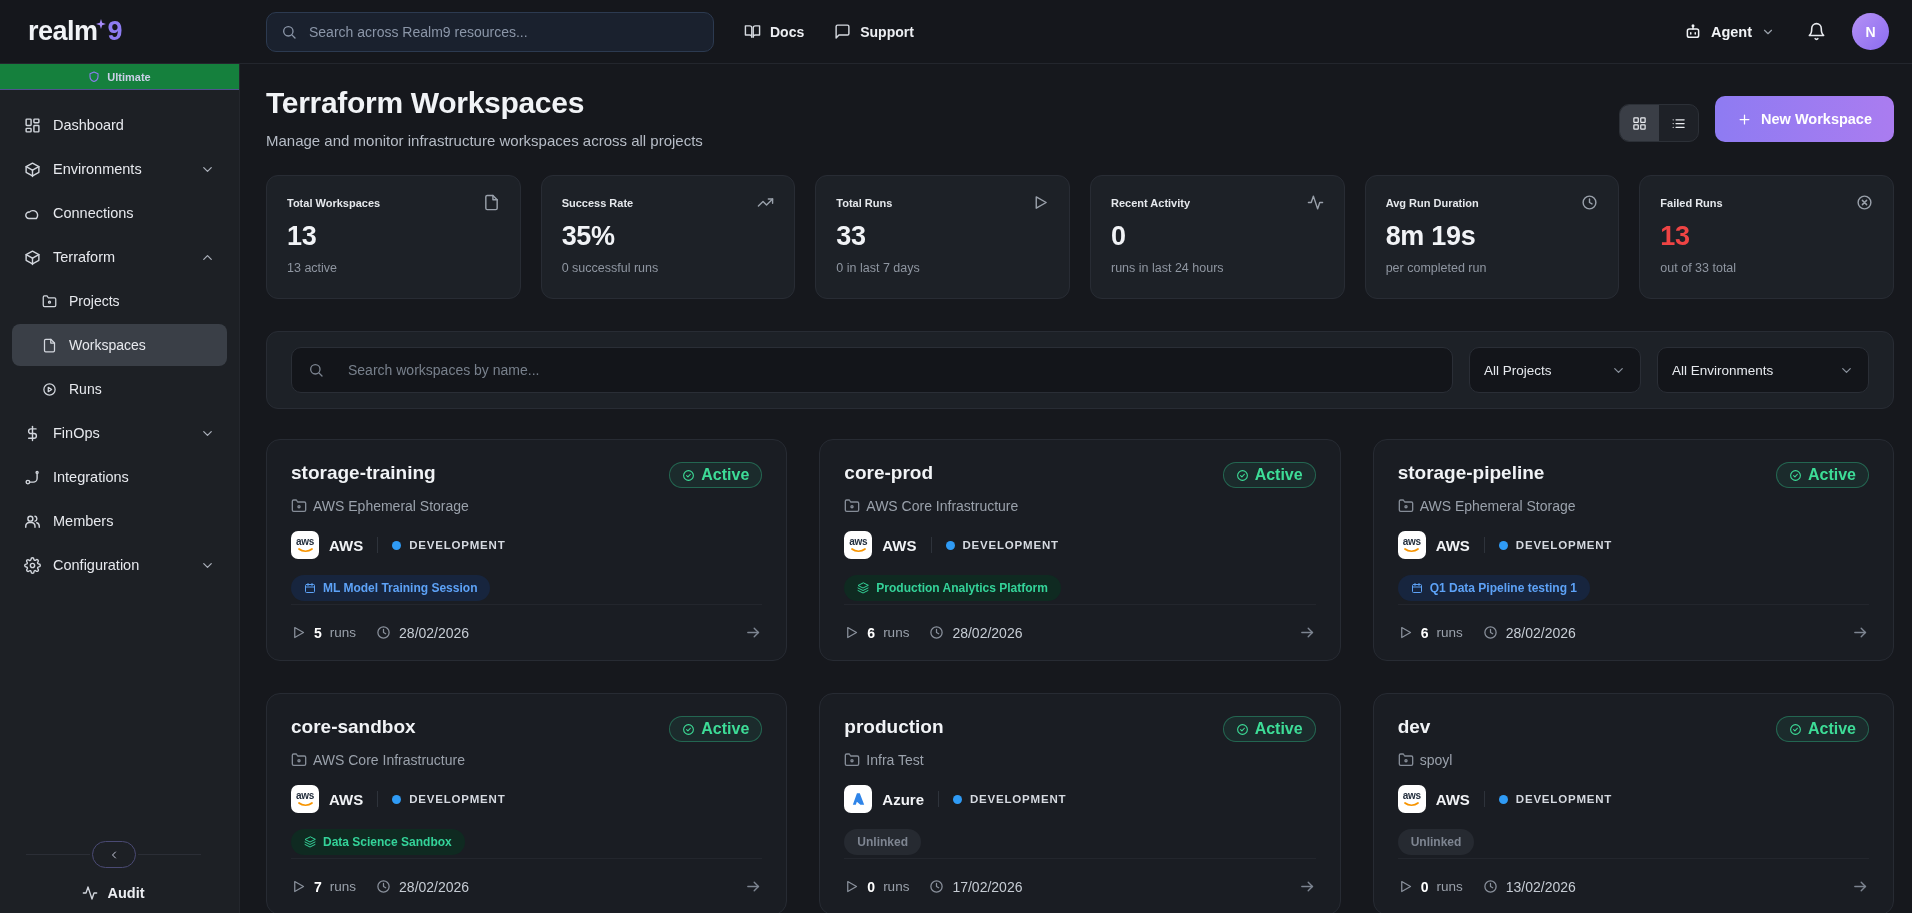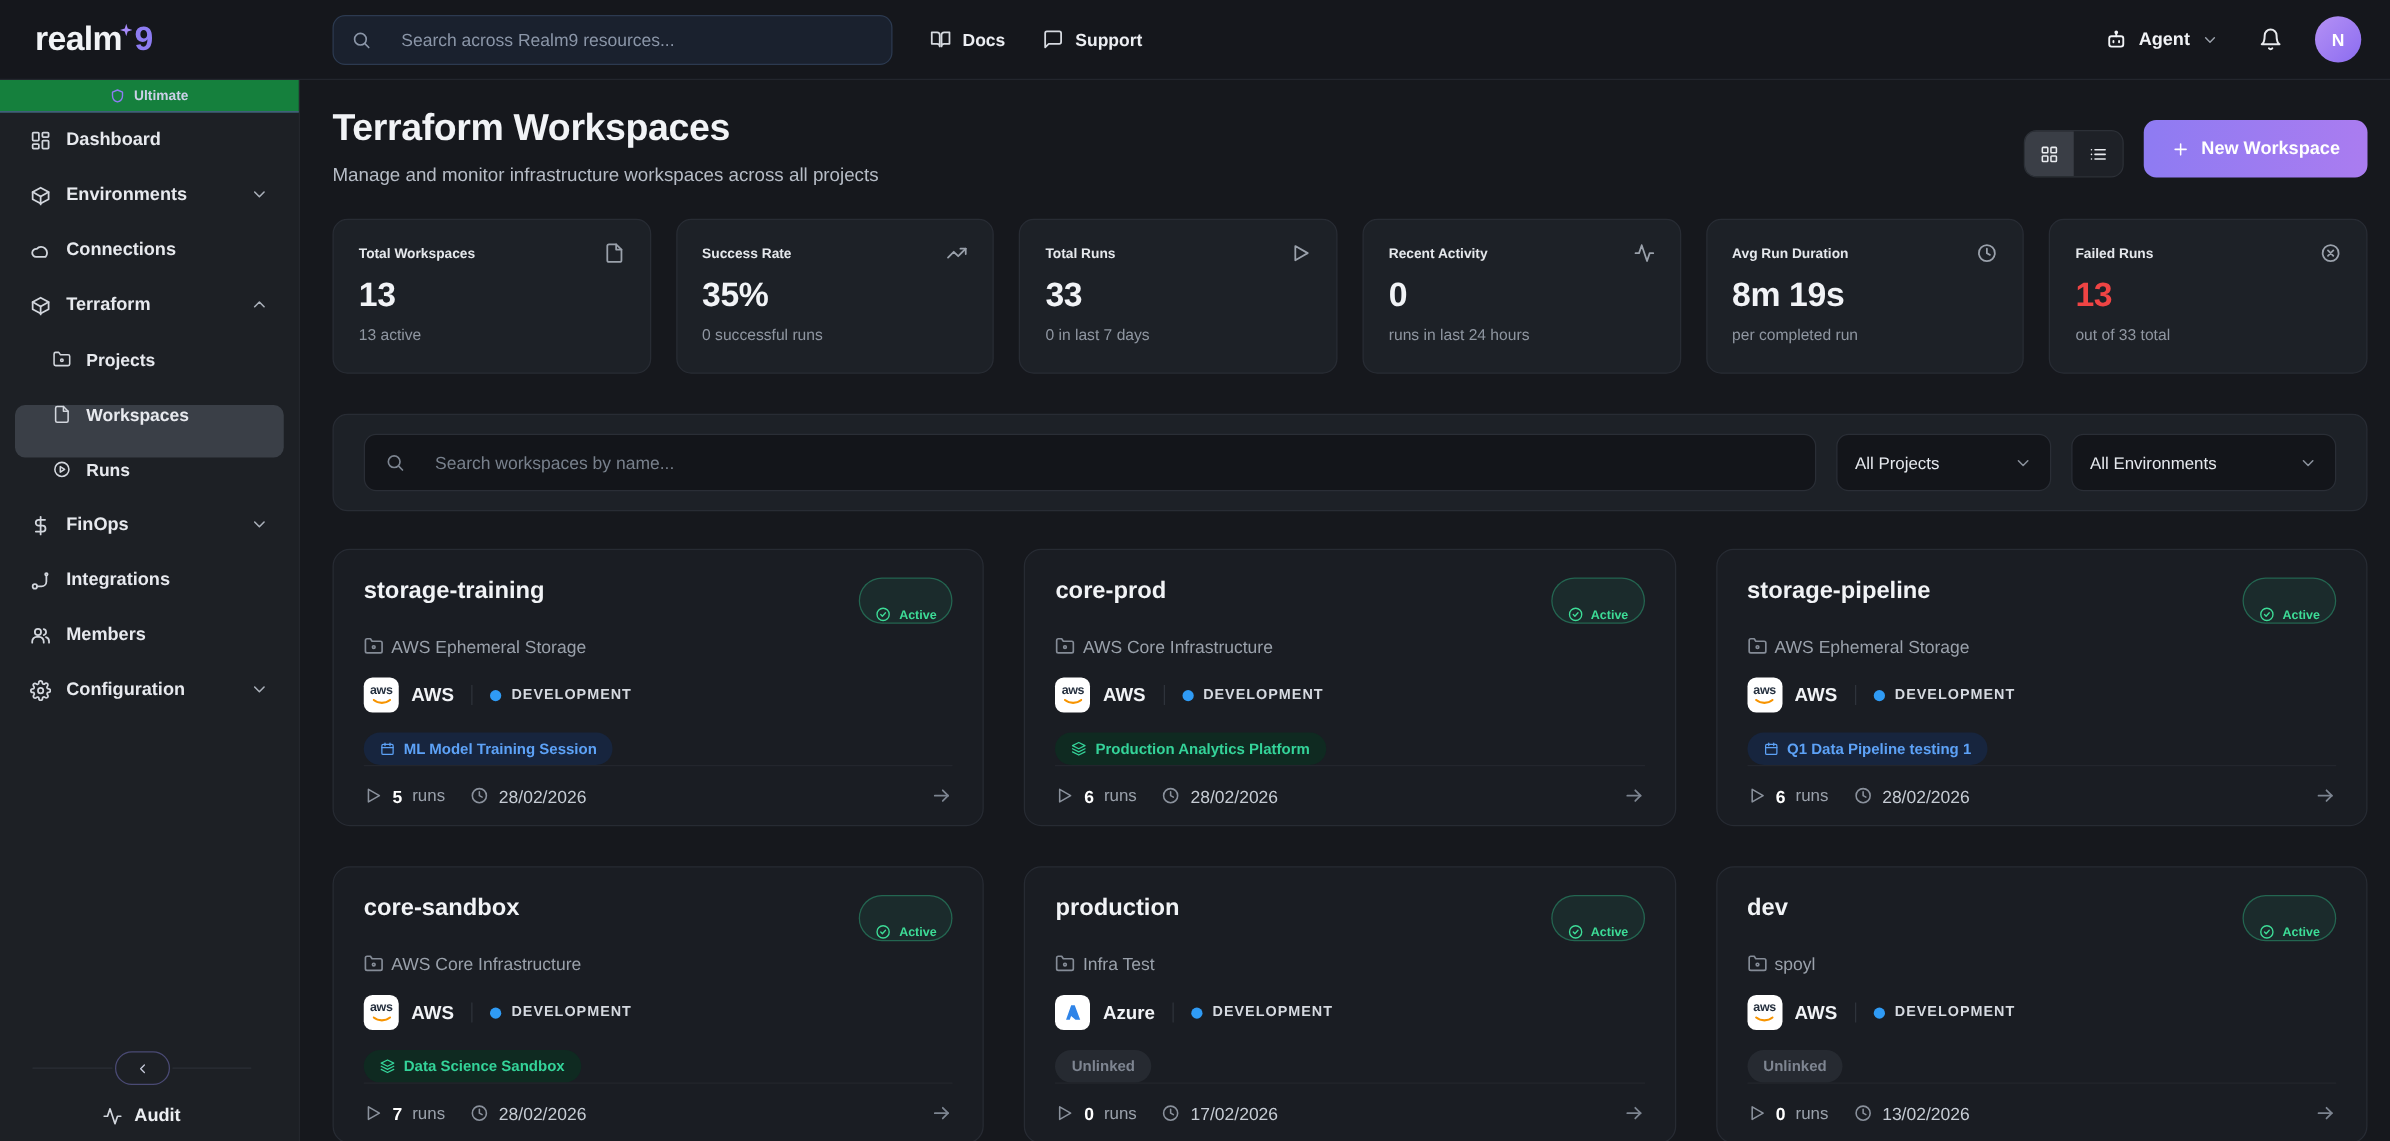--- a/index.html
+++ b/index.html
@@ -11,41 +11,41 @@
   html,body{margin:0;padding:0}
   body{width:1912px;height:913px;overflow:hidden;background:var(--bg);color:var(--text);
        font-family:"Liberation Sans",sans-serif;}
   .icon{display:block}
 
   
   .topbar{height:64px;display:flex;align-items:center;background:var(--topbar);border-bottom:1px solid var(--border-soft)}
   .logo-wrap{flex:0 0 240px;padding-left:28px;display:flex;align-items:baseline;font-size:27px;font-weight:800;letter-spacing:-0.5px;position:relative}
   .logo-num{color:var(--purple)}
   .logo-spark{position:relative;top:-11px;left:-2px;width:10px;height:10px}
-  .tb-search{width:448px;height:40px;margin-left:26px;border-radius:10px;background:#1a212e;border:1px solid #2c3a50;display:flex;align-items:center;padding:0 14px;gap:22px}
+  .tb-search{width:448px;height:40px;margin-left:26px;border-radius:10px;background:#1a212e;border:1px solid #2c3a50;display:flex;align-items:center;padding:0 14px;gap:10px}
   .tb-search .icon{width:16px;height:16px;color:#8b96a8}
   .tb-search input{flex:1;background:transparent;border:none;outline:none;color:#dfe5ee;font-size:14px;font-family:inherit}
   .tb-search input::placeholder{color:#8b96a8}
   .tb-btn{display:flex;align-items:center;gap:9px;margin-left:30px;font-size:14px;font-weight:600;color:#eceef2;cursor:pointer}
   .tb-btn .icon{width:17px;height:17px;color:#d6dae0}
   .tb-right{margin-left:auto;display:flex;align-items:center;padding-right:23px}
   .agent{display:flex;align-items:center;gap:9px;font-size:14.5px;font-weight:600;cursor:pointer}
   .agent .icon{width:18px;height:18px}
   .agent .chev{width:14px;height:14px;color:#9aa1ab}
   .bell{margin-left:32px;color:#e8eaee;cursor:pointer}
   .bell .icon{width:19px;height:19px}
   .avatar{margin-left:26px;width:37px;height:37px;border-radius:50%;background:linear-gradient(135deg,#b591f5,#8b6cf0);display:flex;align-items:center;justify-content:center;font-size:14px;font-weight:700;color:#fff;cursor:pointer}
 
   
   .shell{display:flex;height:849px}
   .sidebar{flex:0 0 240px;background:var(--sidebar);border-right:1px solid #24272d;position:relative}
   .plan-bar{height:26px;background:#15803d;border-bottom:1px solid #50538e;display:flex;align-items:center;justify-content:center;gap:7px;font-size:11px;font-weight:700;color:#ccd0e8}
   .plan-bar .icon{width:12px;height:12px;color:var(--purple)}
   .nav{padding:14px 12px 0}
-  .nav-item{display:flex;align-items:flex-start;gap:12px;height:42px;margin-bottom:2px;padding:0 12px;border-radius:8px;font-size:14.5px;font-weight:700;color:#e7e9ee;cursor:pointer}
+  .nav-item{display:flex;align-items:center;gap:12px;height:42px;margin-bottom:2px;padding:0 12px;border-radius:8px;font-size:14.5px;font-weight:400;color:#e7e9ee;cursor:pointer}
   .nav-item .mi{width:17px;height:17px;color:#d2d6dd;flex:0 0 auto}
   .nav-item .chev{margin-left:auto;width:15px;height:15px;color:#aab0ba}
   .nav-item.sub{padding-left:30px;font-size:14px}
   .nav-item.sub .mi{width:15px;height:15px}
   .nav-item.selected{background:#3a3f47}
   .sidebar-bottom{position:absolute;left:0;right:12px;bottom:12px}
   .collapse-row{display:flex;align-items:center;padding:0 26px}
   .collapse-row::before,.collapse-row::after{content:"";flex:1;height:1px;background:#2b2e36}
   .collapse-pill{width:44px;height:27px;border:1px solid #4a4a74;border-radius:999px;display:flex;align-items:center;justify-content:center;color:#c6cada;margin:0 2px;cursor:pointer;background:transparent}
   .collapse-pill .icon{width:12px;height:12px}
@@ -80,21 +80,21 @@
   .ws-search input::placeholder{color:#78808c}
   .select{height:46px;background:#13151a;border:1px solid #2a2e36;border-radius:10px;display:flex;align-items:center;padding:0 14px;font-size:13.5px;color:#e6e9ee;cursor:pointer}
   .select .icon{width:15px;height:15px;color:#8a919c;margin-left:auto}
   .select.projects{width:172px}
   .select.environments{width:212px}
 
   .ws-grid{margin-top:30px;display:grid;grid-template-columns:repeat(3,1fr);gap:32px}
   .ws-card{height:222px;background:var(--card);border:1px solid #272b33;border-radius:14px;padding:22px 24px 0;display:flex;flex-direction:column;cursor:pointer}
   .ws-top{display:flex;align-items:flex-start}
   .ws-name{font-size:19px;font-weight:700}
-  .badge{margin-left:auto;display:flex;align-items:flex-end;gap:6px;height:37px;padding:0 12px;border-radius:999px;background:rgba(52,211,153,.08);border:1px solid rgba(52,211,153,.35);color:#3ddc97;font-size:10px;font-weight:700}
+  .badge{margin-left:auto;display:flex;align-items:center;gap:6px;height:26px;padding:0 12px;border-radius:999px;background:rgba(52,211,153,.08);border:1px solid rgba(52,211,153,.35);color:#3ddc97;font-size:16px;font-weight:700}
   .badge .icon{width:13px;height:13px}
   .ws-project{margin-top:10px;display:flex;align-items:center;gap:6px;font-size:14px;color:#9aa1ab}
   .ws-project .icon{width:16px;height:16px;color:#858c97}
   .provider-row{margin-top:17px;display:flex;align-items:center}
   .logo-box{width:28px;height:28px;background:#fff;border-radius:7px;display:flex;flex-direction:column;align-items:center;justify-content:center}
   .aws-word{font-size:10px;font-weight:800;color:#242f3e;line-height:1;letter-spacing:-0.3px}
   .aws-smile{width:15px;height:5px;margin-top:1px}
   .azure-mark{width:17px;height:17px}
   .provider-name{margin-left:10px;font-size:15px;font-weight:700}
   .v-div{width:1px;height:16px;background:#2e333b;margin:0 14px}

